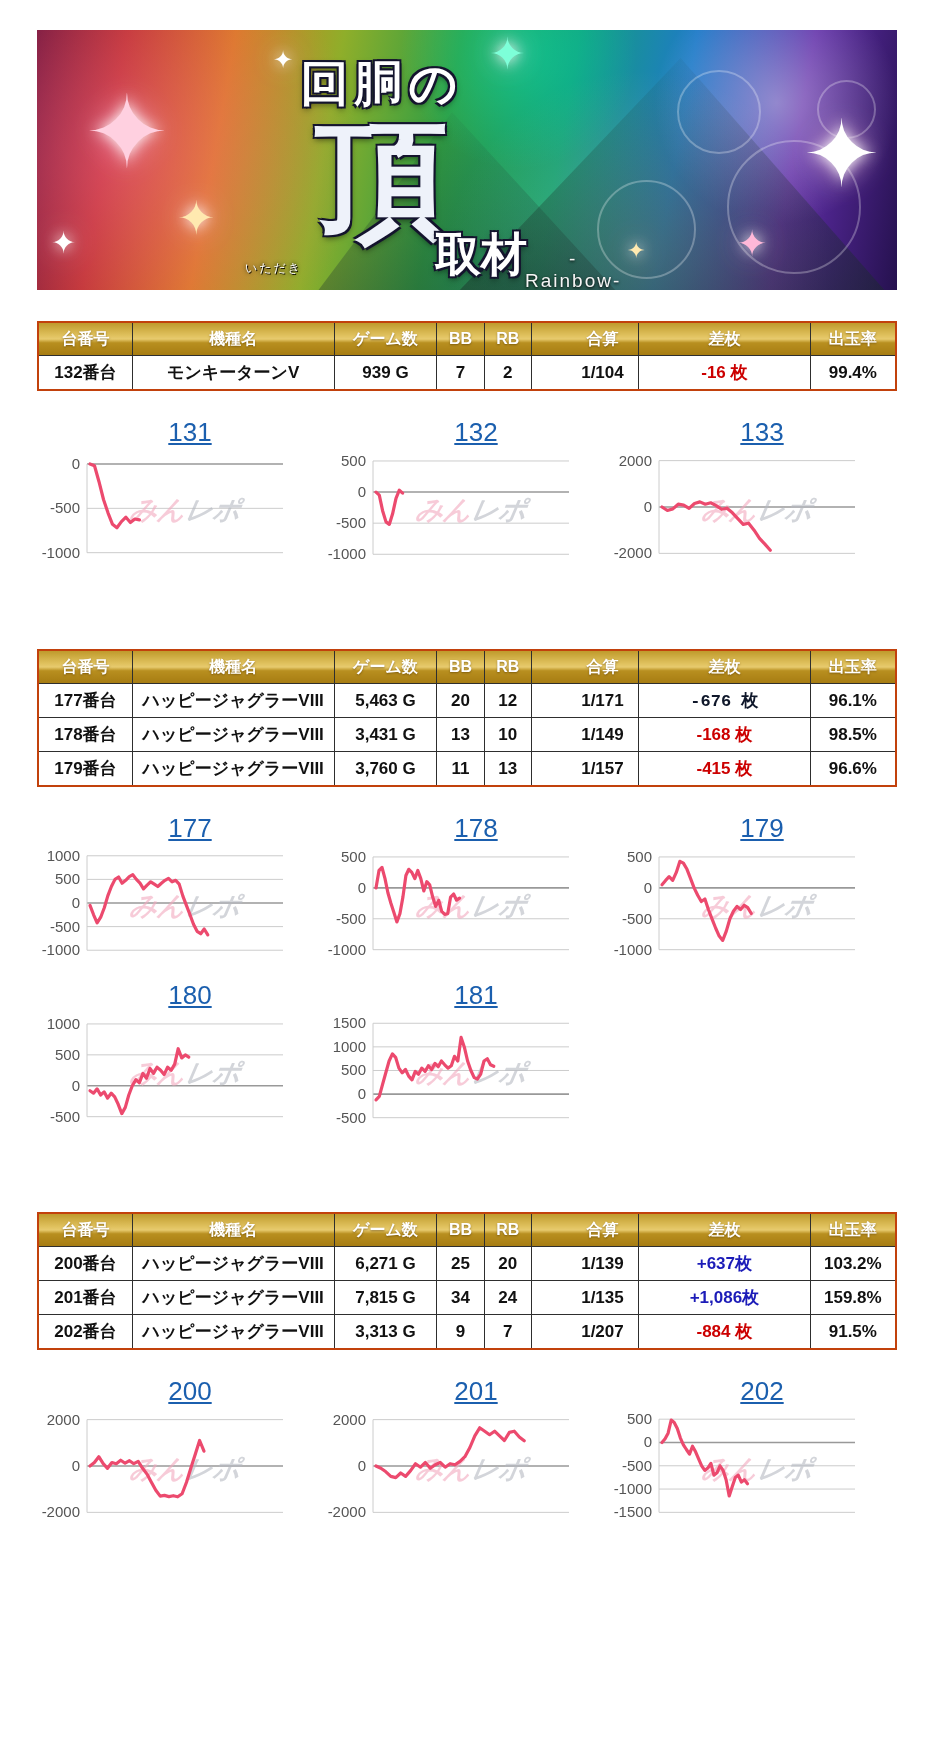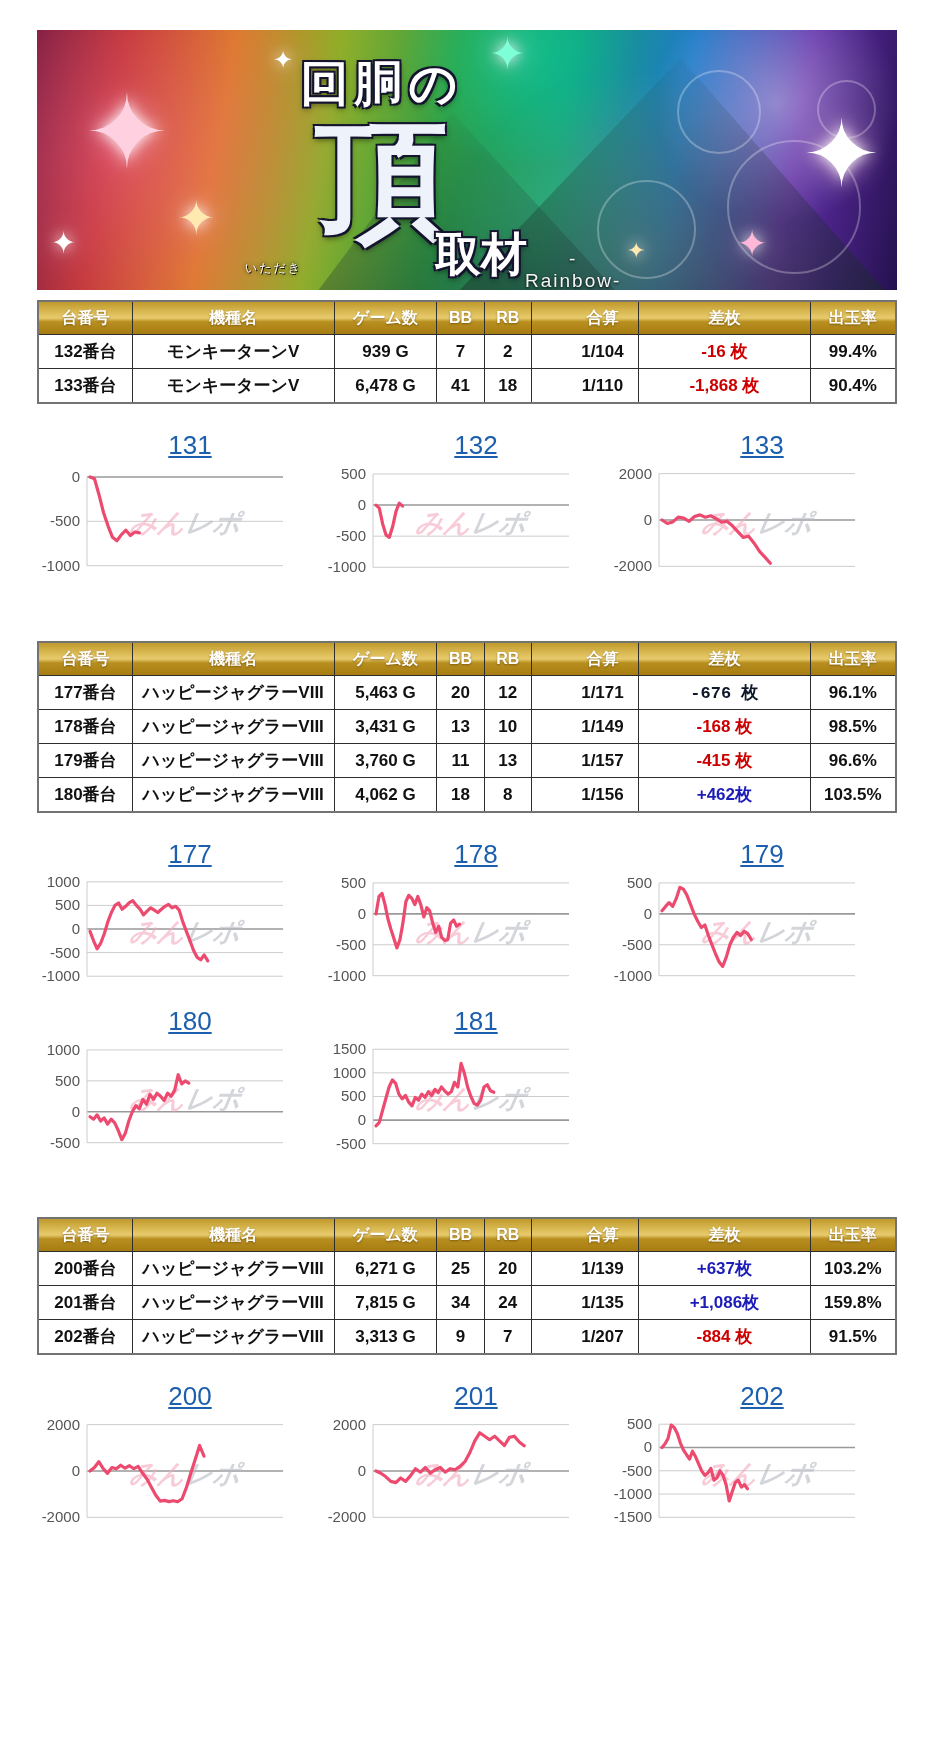--- a/index.html
+++ b/index.html
@@ -24,21 +24,21 @@
   .star{position:absolute;color:#fff;text-shadow:0 0 14px rgba(255,255,255,0.95),0 0 30px rgba(255,200,230,0.8);line-height:1;}
   .btitle{position:absolute;left:200px;top:22px;width:290px;text-align:center;color:#fff;}
   .outline{text-shadow:-2px -2px 0 #14142e,2px -2px 0 #14142e,-2px 2px 0 #14142e,2px 2px 0 #14142e,0 3px 6px rgba(0,0,0,0.55);}
   .t-top{font-size:48px;font-weight:bold;letter-spacing:6px;}
   .t-main{font-size:132px;font-weight:bold;line-height:0.95;color:#eef2fa;}
   .t-furi{position:absolute;left:8px;top:208px;font-size:12px;letter-spacing:2px;color:#fff;text-shadow:0 0 4px #000,1px 1px 0 #000;}
   .t-side{position:absolute;left:198px;top:172px;font-size:46px;font-weight:bold;}
   .t-rainbow{position:absolute;left:288px;top:196px;font-size:19px;letter-spacing:2px;color:#f5f5f5;text-shadow:0 1px 3px #000;}
 
   
-  table.machines{border-collapse:collapse;width:860px;margin-top:10px;border:2px solid #737373;}
+  table.machines{border-collapse:collapse;width:860px;margin-top:31px;border:2px solid #c2410c;}
   table.machines th{background:linear-gradient(180deg,#bf9a2c 0%,#dfc05c 38%,#e7ca6e 50%,#b88f1f 62%,#a67c12 100%);
     color:#fff;font-size:16px;font-weight:bold;height:30px;border:1px solid #2e2e2e;text-shadow:0 1px 2px rgba(90,60,0,0.6);}
   table.machines td{border:1px solid #2e2e2e;text-align:center;font-size:17px;font-weight:bold;height:31px;color:#111;background:#fff;}
   .c0{width:11%;} .c1{width:23.5%;} .c2{width:12%;} .c3{width:5.5%;} .c4{width:5.5%;} .c5{width:12.5%;padding-left:36px;} .c6{width:20%;} .c7{width:10%;}
 
   
   .chart-grid{display:flex;flex-wrap:wrap;width:860px;margin-top:26px;}
   .chart-block{width:286px;margin-bottom:14px;}
   .chart-title-wrap{width:210px;margin-left:48px;text-align:center;}
   .chart-title{font-size:26px;color:#1b5fae;text-decoration:underline;cursor:pointer;} .gap2{height:34px;} .gap3{height:24px;}
@@ -89,30 +89,20 @@
         <tr>
           <td class="c0">132番台</td>
           <td class="c1">モンキーターンV</td>
           <td class="c2">939 G</td>
           <td class="c3">7</td>
           <td class="c4">2</td>
           <td class="c5">1/104</td>
           <td class="c6" style="color: rgb(204, 0, 0);">-16 枚</td>
           <td class="c7">99.4%</td>
         </tr>
-        <tr>
-          <td class="c0">133番台</td>
-          <td class="c1">モンキーターンV</td>
-          <td class="c2">6,478 G</td>
-          <td class="c3">41</td>
-          <td class="c4">18</td>
-          <td class="c5">1/110</td>
-          <td class="c6" style="color: rgb(204, 0, 0);">-1,868 枚</td>
-          <td class="c7">90.4%</td>
-        </tr>
       </tbody>
   </table>
 
   <div class="chart-grid">
       <div class="chart-block"><div class="chart-title-wrap"><span class="chart-title">131</span></div><svg width="266" height="118" viewBox="0 0 266 118">
           <line x1="50" y1="15.982608695652175" x2="246" y2="15.982608695652175" stroke="#999999" stroke-width="1.6"></line>
           <text x="43" y="20.982608695652175" text-anchor="end" fill="#555555" font-size="15">0</text>
           <line x1="50" y1="60.3304347826087" x2="246" y2="60.3304347826087" stroke="#cccccc" stroke-width="1"></line>
           <text x="43" y="65.3304347826087" text-anchor="end" fill="#555555" font-size="15">-500</text>
           <line x1="50" y1="104.67826086956521" x2="246" y2="104.67826086956521" stroke="#cccccc" stroke-width="1"></line>
@@ -185,30 +175,20 @@
         </tr>
         <tr>
           <td class="c0">179番台</td>
           <td class="c1">ハッピージャグラーVIII</td>
           <td class="c2">3,760 G</td>
           <td class="c3">11</td>
           <td class="c4">13</td>
           <td class="c5">1/157</td>
           <td class="c6" style="color: rgb(204, 0, 0);">-415 枚</td>
           <td class="c7">96.6%</td>
-        </tr>
-        <tr>
-          <td class="c0">180番台</td>
-          <td class="c1">ハッピージャグラーVIII</td>
-          <td class="c2">4,062 G</td>
-          <td class="c3">18</td>
-          <td class="c4">8</td>
-          <td class="c5">1/156</td>
-          <td class="c6" style="color: rgb(28, 28, 184);">+462枚</td>
-          <td class="c7">103.5%</td>
         </tr>
       </tbody>
   </table>
 
   <div class="chart-grid">
       <div class="chart-block"><div class="chart-title-wrap"><span class="chart-title">177</span></div><svg width="266" height="118" viewBox="0 0 266 118">
           <line x1="50" y1="11.777777777777779" x2="246" y2="11.777777777777779" stroke="#cccccc" stroke-width="1"></line>
           <text x="43" y="16.77777777777778" text-anchor="end" fill="#555555" font-size="15">1000</text>
           <line x1="50" y1="35.38888888888889" x2="246" y2="35.38888888888889" stroke="#cccccc" stroke-width="1"></line>
           <text x="43" y="40.38888888888889" text-anchor="end" fill="#555555" font-size="15">500</text>

